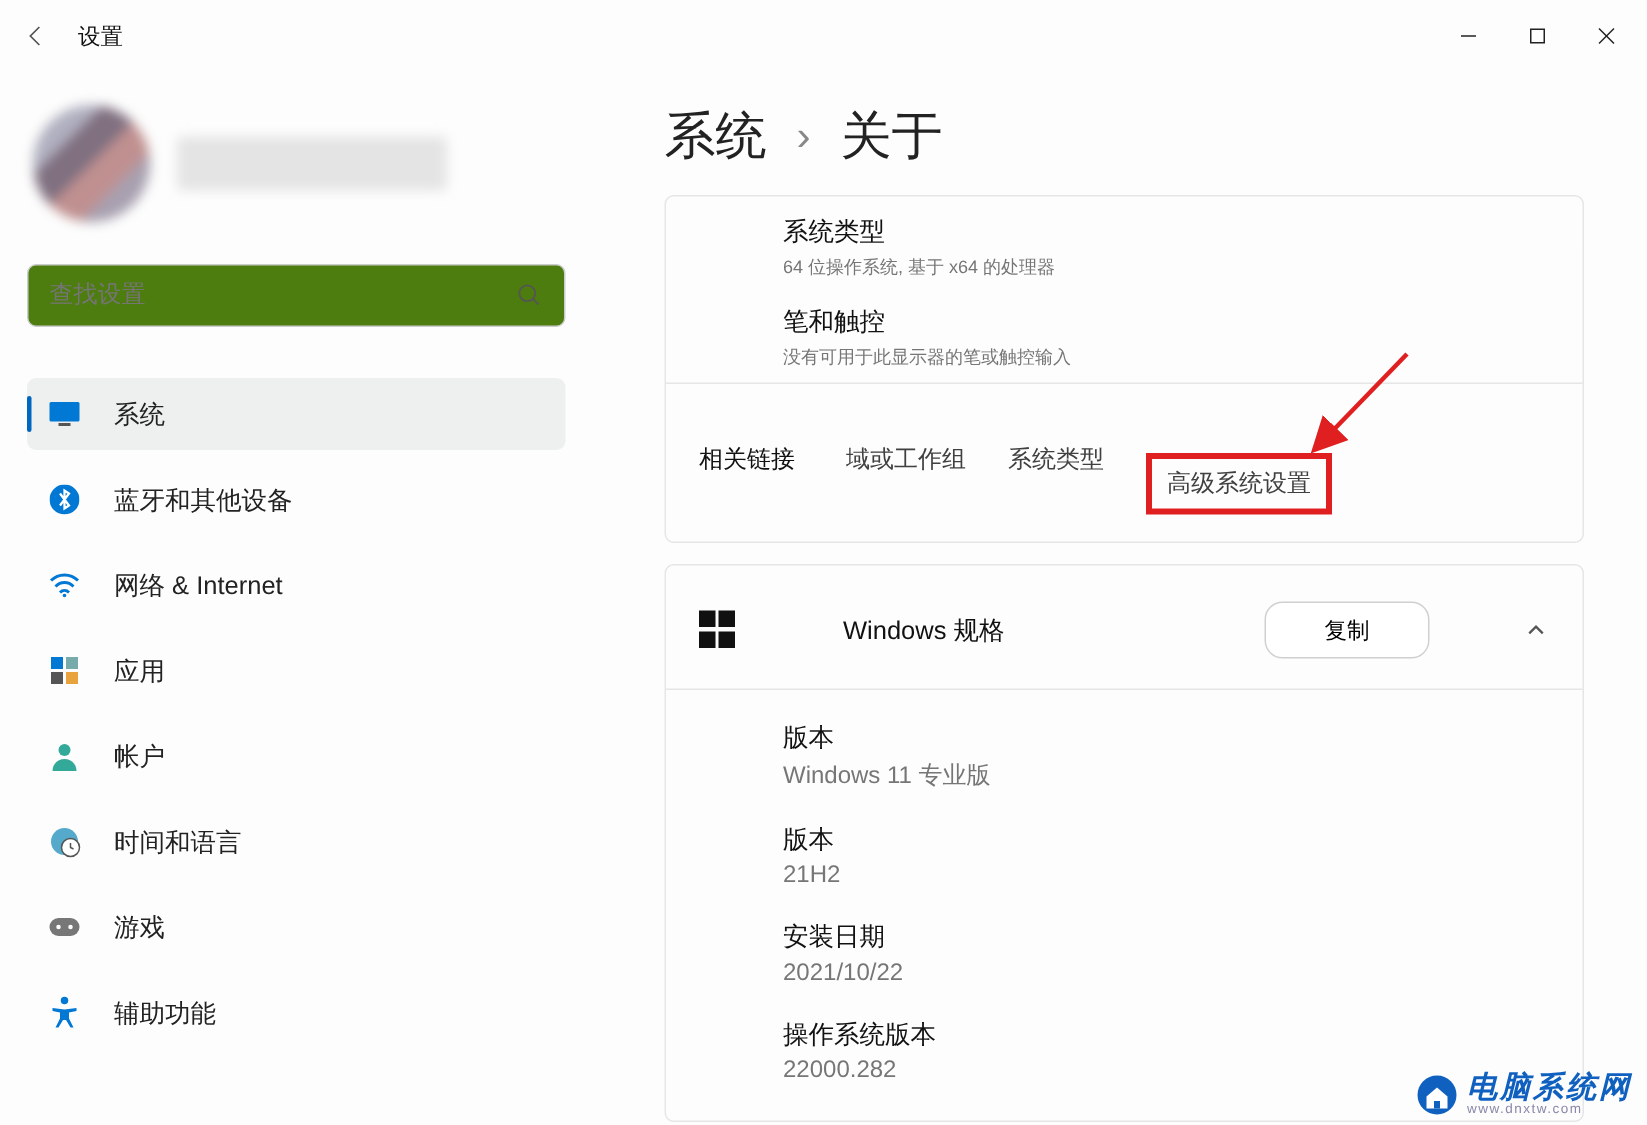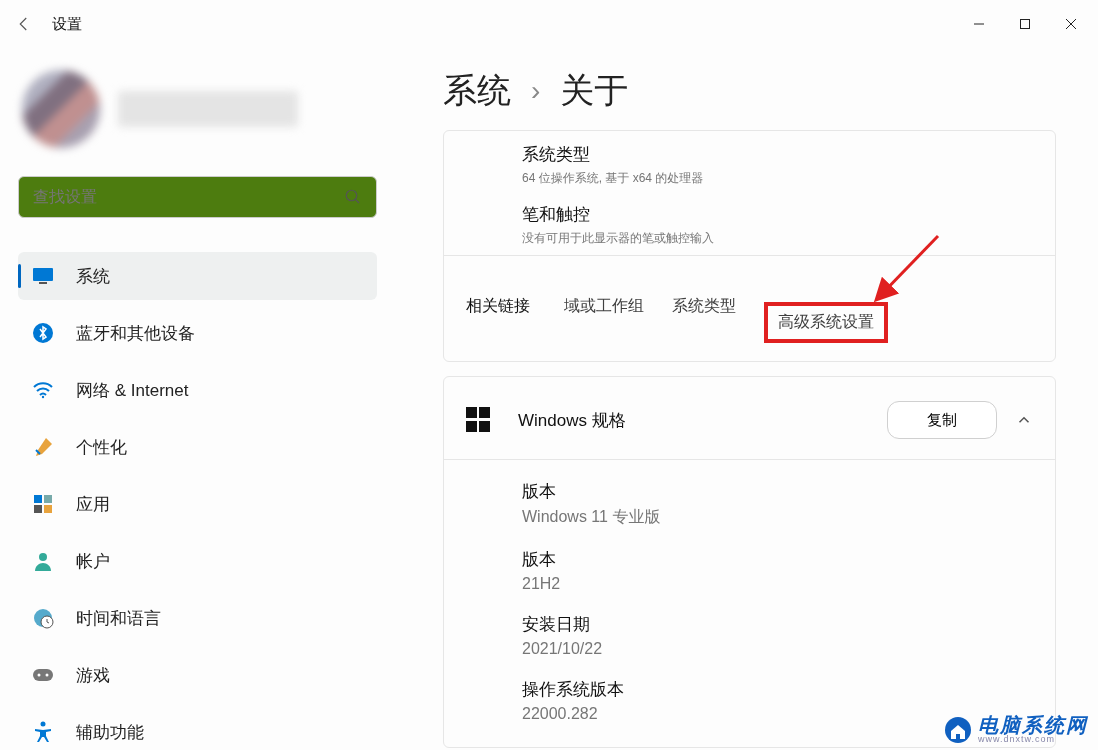--- a/index.html
+++ b/index.html
@@ -35,21 +35,21 @@
   .card { background:#fdfdfd; border:1px solid #e6e6e6; border-radius:6px; padding: 4px 0; width:613px; margin-bottom: 14px; }
   .spec-row { padding: 8px 28px 8px 78px; }
   .spec-label { font-size:17px; color:#111; margin-bottom:4px; }
   .spec-val { font-size:12px; color:#767676; }
   
   .related { display:flex; align-items:center; padding: 14px 22px; border-top:1px solid #e6e6e6; gap:28px; flex-wrap:wrap;}
   .related-title { font-size:16px; color:#111; margin-right:6px;}
   .link { color:#404040; font-size:16px; cursor:pointer; }
   .link-hl { border:4px solid #e02020; padding: 6px 10px; margin-top: 32px; }
   
-  .section-header { display:flex; align-items:center; padding: 20px 22px; }
+  .section-header { display:flex; align-items:center; padding: 20px 22px; gap: 44px; }
   .sec-icon { width:26px; height:26px; margin-right:26px; display:flex; flex-wrap:wrap; gap:2px; }
   .sec-icon span { width:11px; height:11px; background:#111; }
   .sec-title { font-size:17px; color:#111; }
   .copy-btn { margin-left:auto; margin-right:18px; width:110px; height:38px; background:#fff; border:1px solid #d0d0d0; border-radius:12px; font-size:15px; cursor:pointer; }
   .chev { width:18px; height:18px; color:#555; }
   
   .details { border-top:1px solid #e6e6e6; padding: 20px 0 0 0;}
   .detail-row { padding: 0 28px 20px 78px; }
   .detail-label { font-size:17px; color:#111; margin-bottom:4px;}
   .detail-val { font-size:16px; color:#767676;}
@@ -127,29 +127,20 @@
     <div class="nav-item">
       <span class="nav-icon">
           <svg width="22" height="18" viewBox="0 0 22 18" fill="none" stroke="#0078d4" stroke-width="2">
             <path d="M2 6c5-5 13-5 18 0"></path>
             <path d="M5 10c3.5-3.5 8.5-3.5 12 0"></path>
             <path d="M8 14c1.8-1.8 4.2-1.8 6 0"></path>
             <circle cx="11" cy="16" r="1.2" fill="#0078d4" stroke="none"></circle>
           </svg>
         </span>
       <span>网络 &amp; Internet</span>
-    </div>
-    <div class="nav-item">
-      <span class="nav-icon">
-          <svg width="22" height="22" viewBox="0 0 22 22">
-            <path d="M14 2l6 6-10 10-6 2 2-6z" fill="#e8a33d"></path>
-            <path d="M4 14l4 4" stroke="#0078d4" stroke-width="2"></path>
-          </svg>
-        </span>
-      <span>个性化</span>
     </div>
     <div class="nav-item">
       <span class="nav-icon">
           <svg width="20" height="20" viewBox="0 0 20 20">
             <rect x="1" y="1" width="8" height="8" fill="#0078d4"></rect>
             <rect x="11" y="1" width="8" height="8" fill="#7aa"></rect>
             <rect x="1" y="11" width="8" height="8" fill="#555"></rect>
             <rect x="11" y="11" width="8" height="8" fill="#e8a33d"></rect>
           </svg>
         </span>

